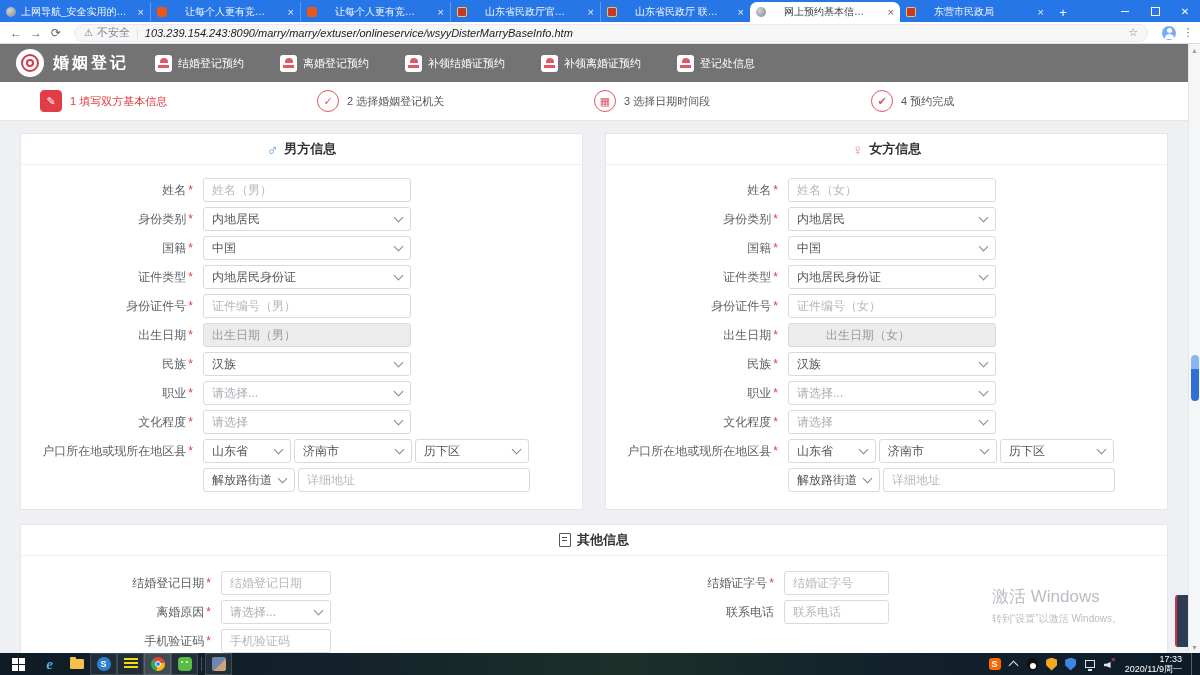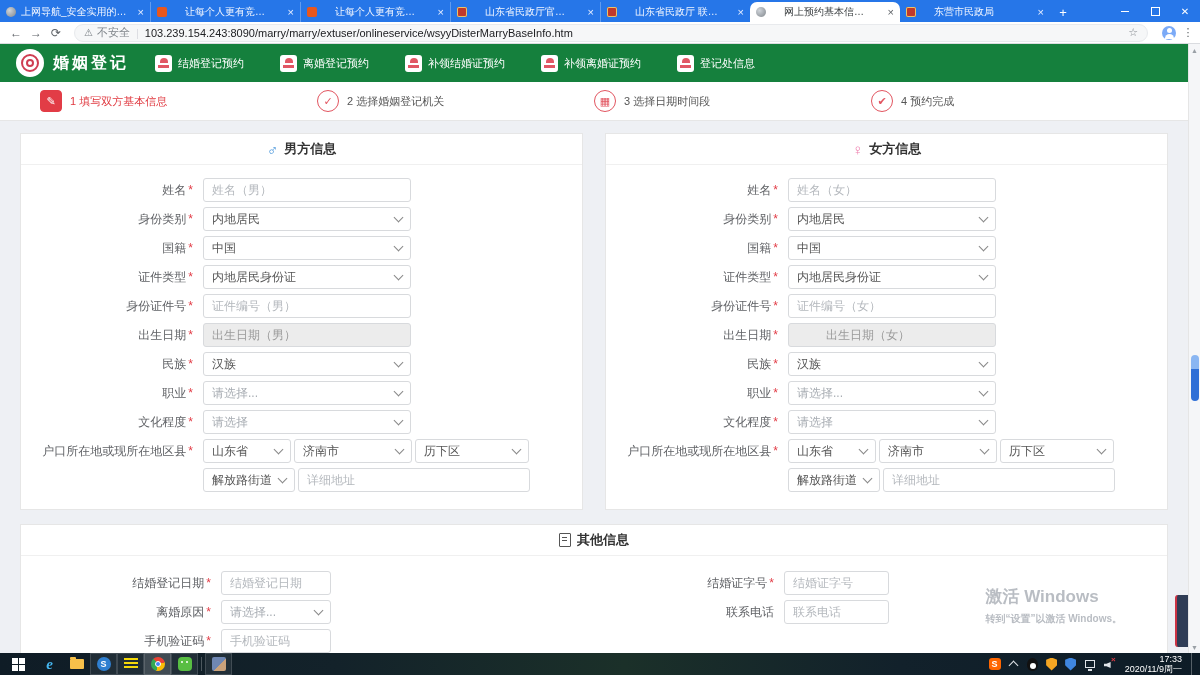--- a/index.html
+++ b/index.html
@@ -30,31 +30,31 @@
 
   
   .toolbar{position:absolute;top:22px;left:0;width:1200px;height:22px;background:#fff;border-bottom:1px solid #dadce0;
            display:flex;align-items:center;box-sizing:border-box;padding:0 6px;}
   .navbtn{color:#5f6368;font-size:12px;width:20px;text-align:center;cursor:pointer;}
   .omnibox{flex:1;height:16px;background:#f6f7f8;border:1px solid #e8eaed;border-radius:9px;margin:0 8px;
            display:flex;align-items:center;padding:0 9px;font-size:11px;}
   .warn{color:#80868b;margin-right:4px;font-size:10px;}
   .sec{color:#80868b;margin-right:6px;}
   .sep{color:#dadce0;margin-right:6px;}
-  .url{color:#202124;white-space:nowrap;overflow:hidden;flex:1;}
+  .url{color:#202124;white-space:nowrap;overflow:hidden;flex:1;font-style:italic;}
   .star{color:#8a8f94;font-size:11px;margin-left:6px;}
   .avatar{width:14px;height:14px;border-radius:50%;background:#7baaf7;position:relative;margin:0 6px;flex:none;}
   .avatar::before{content:"";position:absolute;left:4.5px;top:2.5px;width:5px;height:5px;border-radius:50%;background:#fff;}
   .avatar::after{content:"";position:absolute;left:2.5px;top:8px;width:9px;height:5px;border-radius:5px 5px 0 0;background:#fff;}
   .menu3{color:#5f6368;font-size:11px;letter-spacing:0;width:12px;text-align:center;}
 
   
   .page{position:absolute;top:44px;left:0;width:1188px;height:609px;background:#eef0f4;overflow:hidden;}
 
-  .site-header{height:38px;background:#15803d;display:flex;align-items:center;padding:0 16px;}
+  .site-header{height:38px;background:#737373;display:flex;align-items:center;padding:0 16px;}
   .logo{width:28px;height:28px;border-radius:50%;background:#fff;display:flex;align-items:center;justify-content:center;margin-right:9px;flex:none;}
   .logo-inner{width:18px;height:18px;border-radius:50%;border:2px solid #cf3d52;box-sizing:border-box;position:relative;}
   .logo-inner::before{content:"";position:absolute;left:3px;top:3px;width:8px;height:8px;border-radius:50%;border:2px solid #cf3d52;box-sizing:border-box;}
   .brand{color:#fff;font-size:16px;font-weight:bold;letter-spacing:3px;margin-right:26px;}
   .site-nav{display:flex;gap:36px;}
   .nav-item{display:flex;align-items:center;gap:6px;color:#fff;font-size:11px;cursor:pointer;}
   .nav-ic{width:17px;height:17px;background:#fff;border-radius:3px;position:relative;flex:none;}
   .nav-ic::before{content:"";position:absolute;left:4.5px;top:3px;width:8px;height:5px;border-radius:4px 4px 0 0;background:#e15764;}
   .nav-ic::after{content:"";position:absolute;left:3px;top:10px;width:11px;height:3px;background:#e15764;}
 
@@ -95,21 +95,21 @@
            font-size:13px;color:#333;font-weight:bold;}
   .doc-ic{width:10px;height:12px;border:1px solid #555;border-radius:1px;position:relative;flex:none;}
   .doc-ic::before{content:"";position:absolute;left:1.5px;top:2.5px;width:5px;height:1px;background:#555;box-shadow:0 3px 0 #555;}
   .other-body{display:flex;padding:10px 0 60px;}
   .ocol{flex:1;}
   .ocol .flabel{width:190px;}
   .ocol .ctl,.ocol .select{width:110px;}
   .ocol-r .flabel{width:180px;}
   .ocol-r .ctl,.ocol-r .select{width:105px;}
 
-  .watermark{position:absolute;right:66px;top:541px;color:#b9bdc3;pointer-events:none;font-weight:bold;}
+  .watermark{position:absolute;right:66px;top:541px;color:#b9bdc3;pointer-events:none;}
   .wm1{font-size:17px;}
   .wm2{font-size:10px;margin-top:4px;}
 
   .float-widget{position:absolute;right:0;top:551px;width:11px;height:52px;background:#2f3c55;
                 border-left:2px solid #cc3344;border-radius:3px 0 0 3px;}
 
   
   .scroll{position:absolute;top:44px;right:0;width:12px;height:609px;background:#f5f6f8;border-left:1px solid #e5e5e5;box-sizing:border-box;}
   .sarrow{position:absolute;left:0;width:11px;height:12px;display:flex;align-items:center;justify-content:center;color:#9aa0a6;font-size:7px;}
   .sarrow.up{top:0;}

